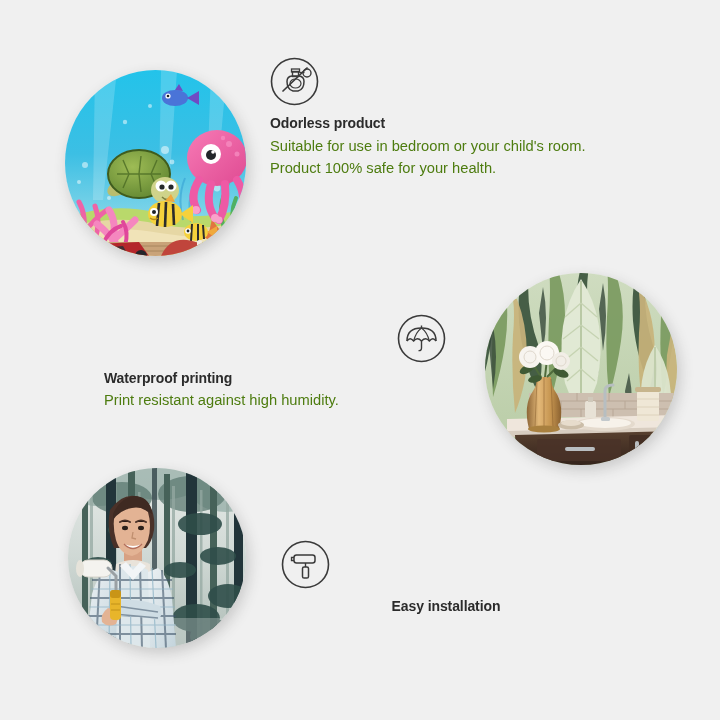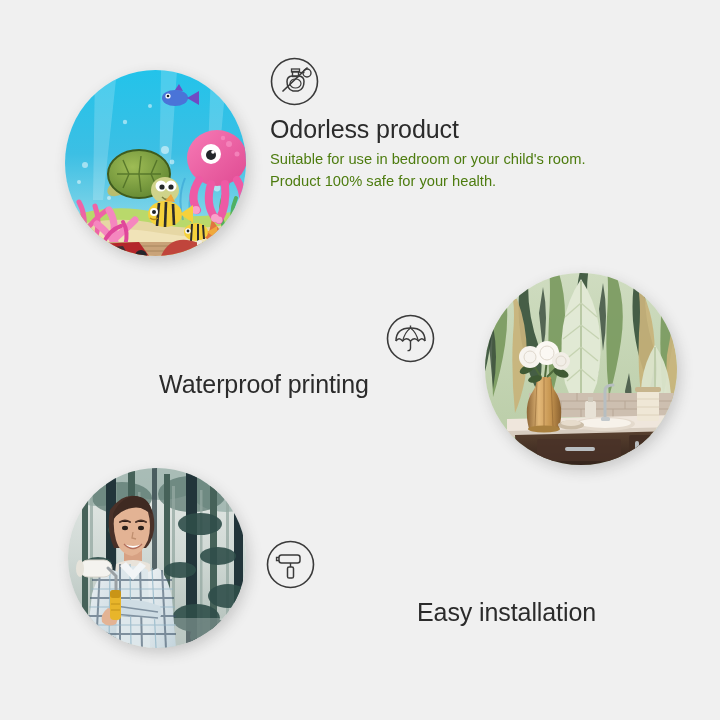--- a/index.html
+++ b/index.html
@@ -23,45 +23,45 @@
   #img-underwater { left: 65px;  top: 70px;  width: 181px; height: 186px; }
   #img-bathroom   { left: 485px; top: 273px; width: 192px; height: 192px; }
   #img-forest     { left: 68px;  top: 468px; width: 178px; height: 180px; }
 
   
   .feature { position: absolute; }
   .feature .icon-wrap { width: 49px; height: 49px; }
   .feature .icon-wrap svg { display: block; width: 49px; height: 49px; }
 
   .f-title {
-    font-size: 25px;
-    font-weight: normal;
+    font-size: 14px;
+    font-weight: bold;
     color: #2b2b2b;
     letter-spacing: -0.1px;
     white-space: nowrap;
   }
   .f-desc {
     font-size: 14.7px;
     color: #4d7c0f;
     line-height: 1.47;
   }
 
   
   #feature-odorless { left: 270px; top: 57px; width: 340px; text-align: left; }
   #feature-odorless .icon-wrap { margin-bottom: 9px; }
   #feature-odorless .f-title { margin-bottom: 5px; }
   #feature-odorless .f-desc { width: 330px; }
 
   
-  #feature-waterproof { left: 93px; top: 314px; width: 342px; text-align: center; }
+  #feature-waterproof { left: 104px; top: 314px; width: 342px; text-align: left; }
   #feature-waterproof .icon-wrap { margin-left: auto; margin-bottom: 7px; }
   #feature-waterproof .f-title { margin-bottom: 4px; }
 
   
-  #feature-installation { left: 266px; top: 540px; width: 330px; text-align: right; }
+  #feature-installation { left: 281px; top: 540px; width: 330px; text-align: center; }
   #feature-installation .icon-wrap { margin-bottom: 9px; }
   #feature-installation .f-title { margin-bottom: 4px; }
 </style>
 </head>
 <body>
 
 <div id="stage">
 
   <div class="medallion" id="img-underwater">
     <svg viewBox="0 0 181 186" preserveAspectRatio="xMidYMid slice">
@@ -562,20 +562,21 @@
           <path d="M24.5 14 Q19 18 16.6 27"></path>
           <path d="M24.5 14 Q30 18 32.4 27"></path>
         </g>
 
         <path d="M24.5 11.5 L24.5 14" stroke="#3a3a3a" stroke-width="1.4"></path>
 
         <path d="M24.5 27 L24.5 34 Q24.5 37 21.5 36.6" fill="none" stroke="#3a3a3a" stroke-width="1.4"></path>
       </svg>
     </div>
     <div class="f-title">Waterproof printing</div>
+    <div class="f-desc">Print resistant against high humidity.</div>
   </div>
 
   <div class="feature" id="feature-installation">
     <div class="icon-wrap">
       <svg viewBox="0 0 49 49">
         <circle cx="24.5" cy="24.5" r="23" fill="none" stroke="#3a3a3a" stroke-width="1.6"></circle>
 
         <rect x="13" y="15" width="21" height="8" rx="2.5" fill="none" stroke="#3a3a3a" stroke-width="1.5"></rect>
 
         <path d="M13 17.5 L10.5 17.5 L10.5 20.5 L13 20.5" fill="none" stroke="#3a3a3a" stroke-width="1.3"></path>

